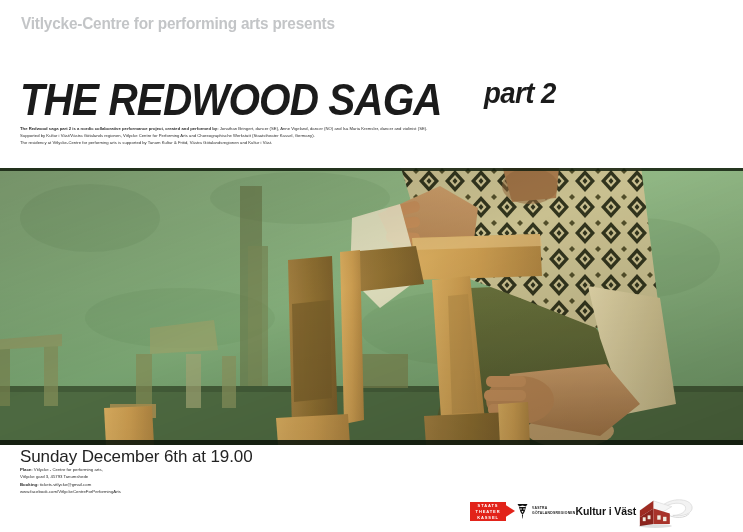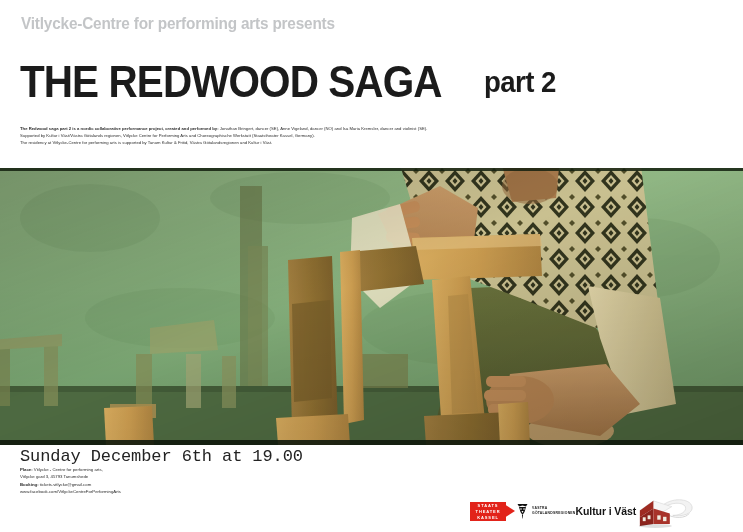--- a/index.html
+++ b/index.html
@@ -13,22 +13,22 @@
   
   .presenter{
     position:absolute;left:21px;top:14px;
     font-size:16.5px;font-weight:bold;letter-spacing:-0.2px;
     color:#c3c5c7;white-space:nowrap;
     font-family:"Liberation Sans Narrow","Liberation Sans",sans-serif;
     transform:scaleX(0.93);transform-origin:left center;
   }
 
   .title-row{
-    position:absolute;left:20px;top:60px;
-    display:flex;align-items:center;white-space:nowrap;
+    position:absolute;left:20px;top:78px;
+    display:flex;align-items:flex-start;white-space:nowrap;font-style:italic;
   }
   .title-main{
     font-size:44px;font-weight:bold;letter-spacing:-1.0px;
     color:#1b1b1b;line-height:1;
     transform:scaleX(0.92);transform-origin:left bottom;
     font-family:"Liberation Sans","DejaVu Sans",sans-serif;
   }
   .title-part{
     font-size:30px;font-weight:bold;letter-spacing:-0.6px;
     color:#1b1b1b;line-height:1;margin-left:6px;
@@ -48,21 +48,21 @@
   .photo{
     position:absolute;left:0;top:168px;width:743px;height:277px;
     overflow:hidden;background:#6e9a72;
   }
   .photo svg{display:block;width:743px;height:277px;}
 
   
   .event-date{
     position:absolute;left:20px;top:447px;
     font-size:17px;color:#232323;letter-spacing:-0.1px;
-    font-weight:normal;white-space:nowrap;font-family:Liberation Mono, monospace;
+    font-weight:normal;white-space:nowrap;
   }
   .details{
     position:absolute;left:20px;top:466px;
     font-size:4.3px;line-height:1.72;color:#2b2b2b;
   }
   .details p{margin:0;}
   .details b{font-weight:bold;}
 
   
   .logos{

